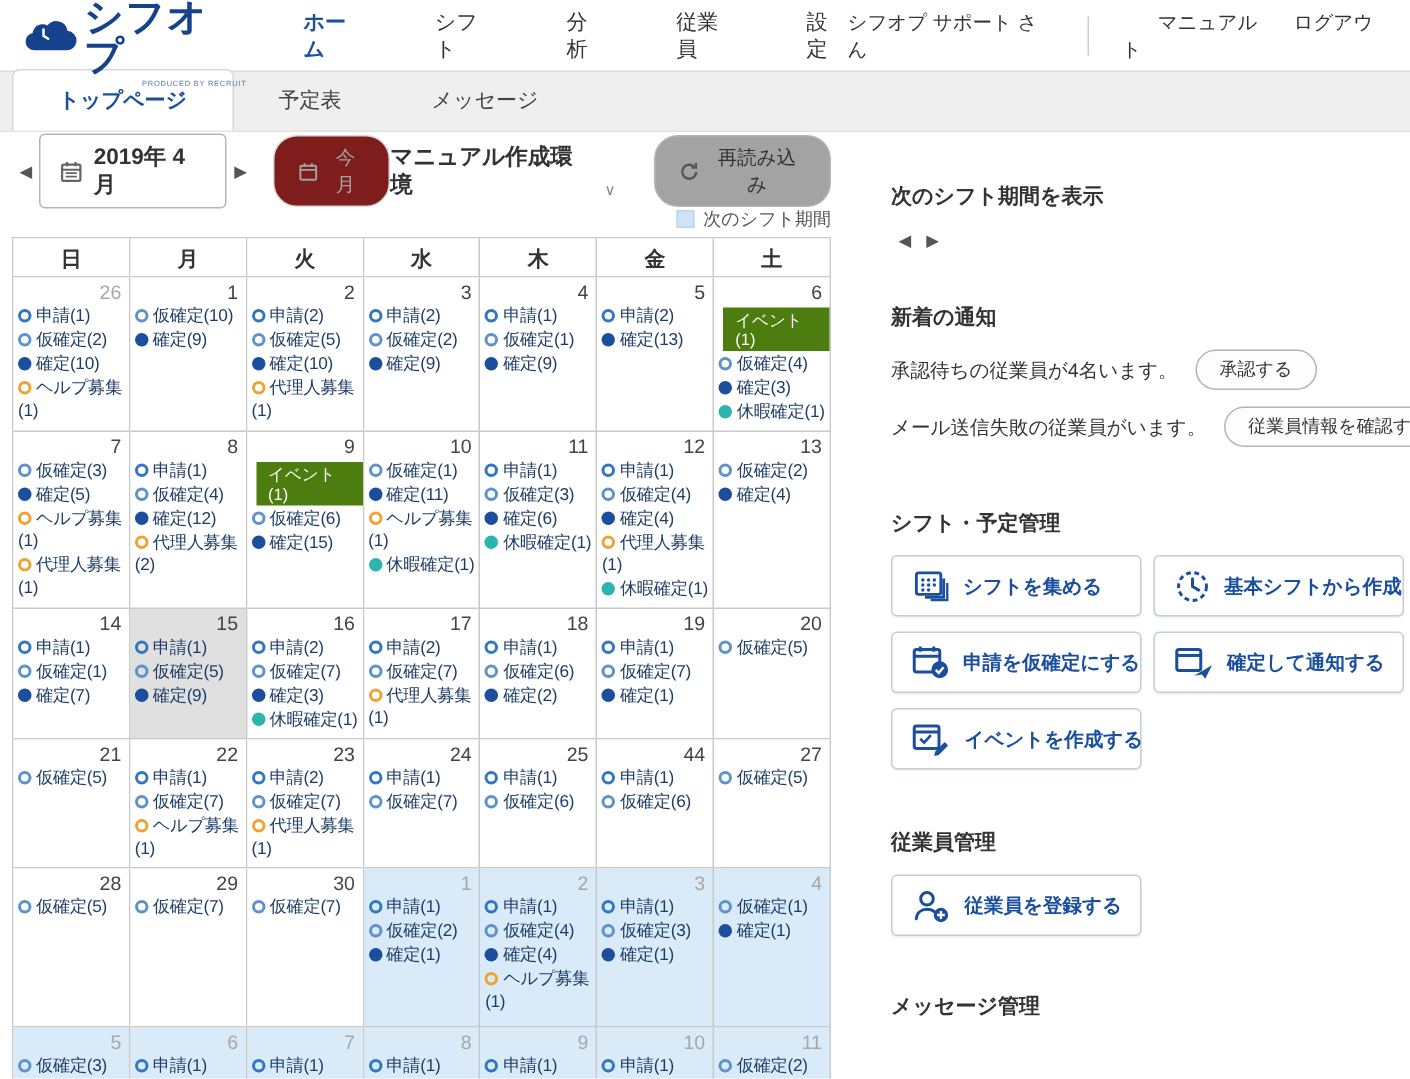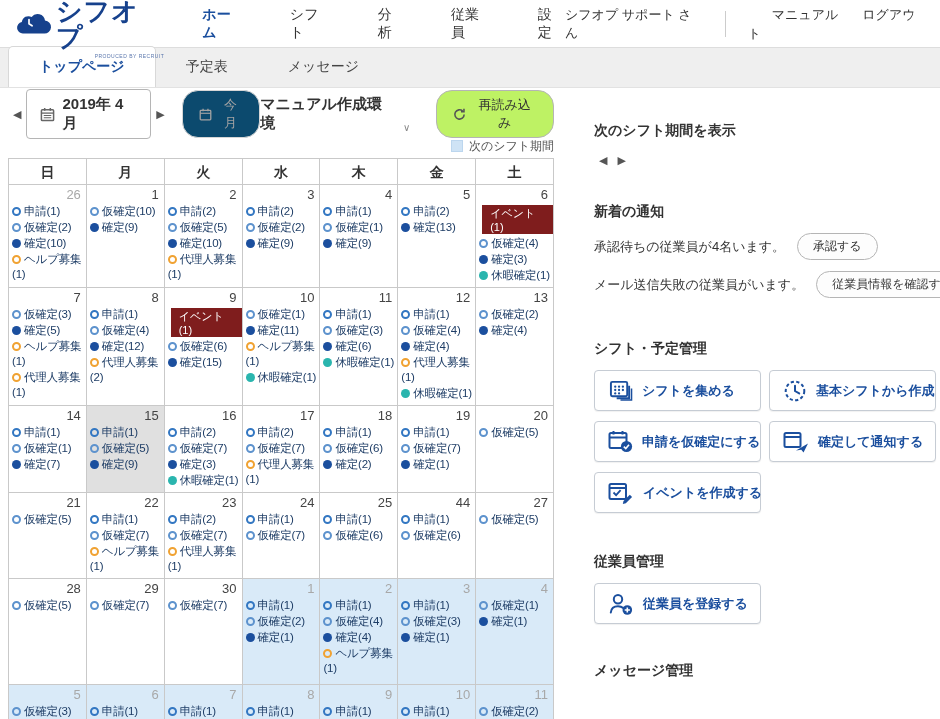--- a/index.html
+++ b/index.html
@@ -23,23 +23,23 @@
   .tab.active{background:#fff;border:1px solid #d8d8d8;border-bottom:none;color:#1b4f9e;font-weight:bold;}
   
   .content{display:flex;padding:10px 8px 0;}
   .left-col{width:546px;flex:none;}
   .right-col{flex:1;margin-left:40px;padding-top:24px;max-width:340px;}
   
   .toolbar{display:flex;align-items:center;height:32px;}
   .arrow-btn{border:none;background:none;font-size:11px;color:#555;cursor:pointer;padding:2px 5px;}
   .month-box{display:flex;align-items:center;gap:7px;border:1px solid #b5b5b5;border-radius:4px;background:#fff;
     padding:5px 13px;font-size:15px;font-weight:bold;color:#333;cursor:pointer;}
-  .pill{display:flex;align-items:center;gap:6px;border:1px solid #b5b5b5;border-radius:16px;background:#bef264;
+  .pill{display:flex;align-items:center;gap:6px;border:1px solid #b5b5b5;border-radius:16px;background:#a3a3a3;
     padding:5px 16px;font-size:13px;color:#333;cursor:pointer;}
-  .pill.disabled{background:#0c4a6e;border-color:#d6d6d6;color:#a3a3a3;}
+  .pill.disabled{background:#7f1d1d;border-color:#d6d6d6;color:#a3a3a3;}
   .pill.today-pill{margin-left:12px;}
   .env-select{display:flex;align-items:flex-end;gap:8px;font-size:15px;font-weight:bold;color:#333;cursor:pointer;}
   .env-caret{font-size:10px;color:#888;font-weight:normal;}
   .reload-pill{margin-left:26px;}
   
   .legend-row{display:flex;justify-content:flex-end;align-items:center;gap:6px;height:24px;margin-top:4px;}
   .legend-swatch{width:12px;height:12px;background:#cfe3f5;border:1px solid #bcd6ee;}
   .legend-label{font-size:12px;color:#555;}
   
   .calendar{border-left:1px solid #c9c9c9;border-top:1px solid #c9c9c9;width:546px;}
@@ -52,21 +52,21 @@
   .cell.next{background:#d9eaf8;}
   .daynum{text-align:right;font-size:13px;color:#444;padding:1px 5px 1px 0;line-height:16px;}
   .daynum.muted{color:#a8a8a8;}
   .entry{font-size:11.5px;color:#1e3d66;line-height:15px;padding-left:3px;margin-bottom:1px;letter-spacing:-0.2px;}
   .ic{display:inline-block;width:9px;height:9px;border-radius:50%;margin-right:3px;vertical-align:-1px;}
   .ic-request{border:2px solid #3377c2;}
   .ic-tentative{border:2px solid #5d92cd;}
   .ic-confirmed{background:#1b4f9e;}
   .ic-help,.ic-proxy{border:2px solid #f0a232;}
   .ic-vacation{background:#2ab5ae;}
-  .event-badge{display:inline-block;margin:1px 0 2px 6px;background:#7f1d1d;color:#fff;font-size:11px;
+  .event-badge{display:inline-block;margin:1px 0 2px 6px;background:#4d7c0f;color:#fff;font-size:11px;
     padding:1px 8px;cursor:pointer;}
   
   .section-title{font-size:14px;font-weight:bold;color:#333;margin-bottom:12px;}
   .period-row{display:flex;align-items:center;margin-bottom:34px;}
   .period-box{border:1px solid #b5b5b5;border-radius:4px;background:#fff;padding:7px 10px;width:284px;
     text-align:center;font-size:13.5px;font-weight:bold;color:#333;}
   .notif-item{display:flex;align-items:center;margin-bottom:11px;}
   .notif-text{font-size:13px;color:#333;margin-right:12px;white-space:nowrap;}
   .notif-btn{border:1px solid #b5b5b5;border-radius:14px;background:#fdfdfd;padding:4px 15px;font-size:12px;color:#333;cursor:pointer;white-space:nowrap;}
   .panel-section{margin-bottom:34px;}

